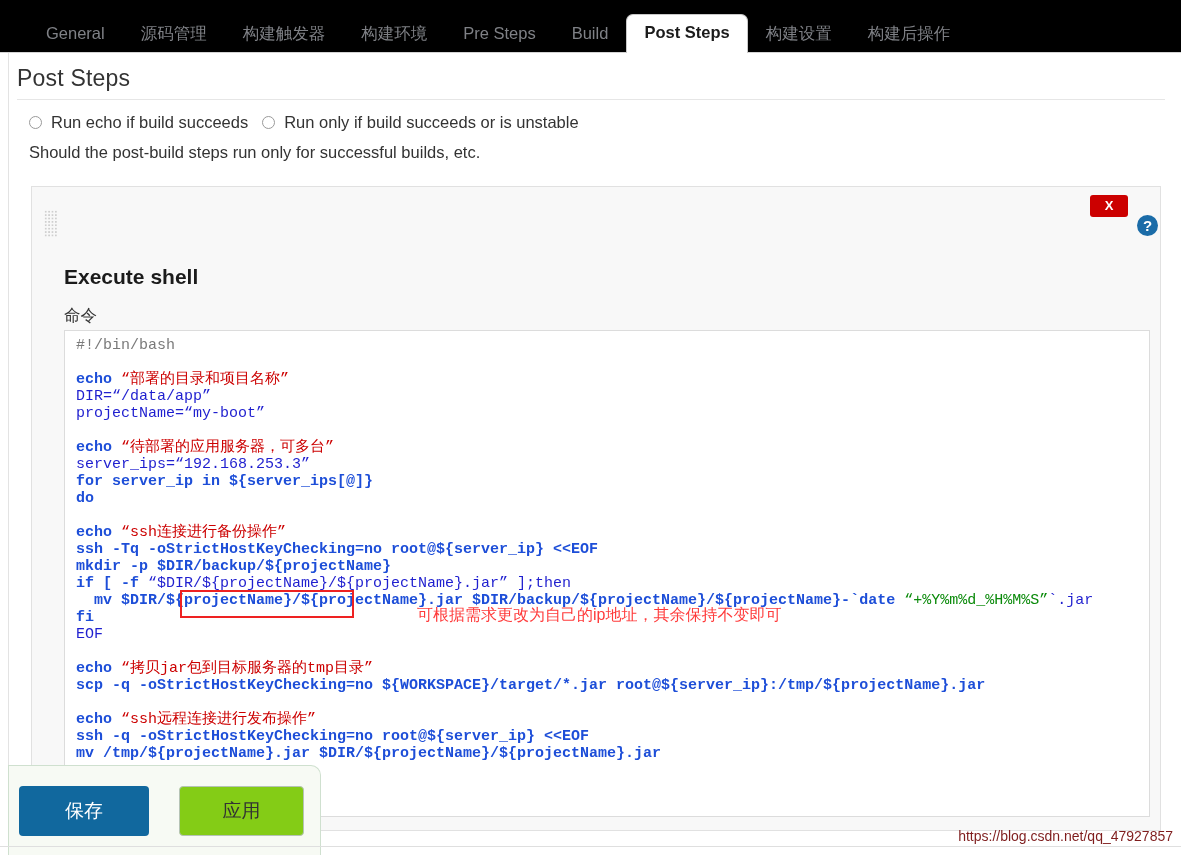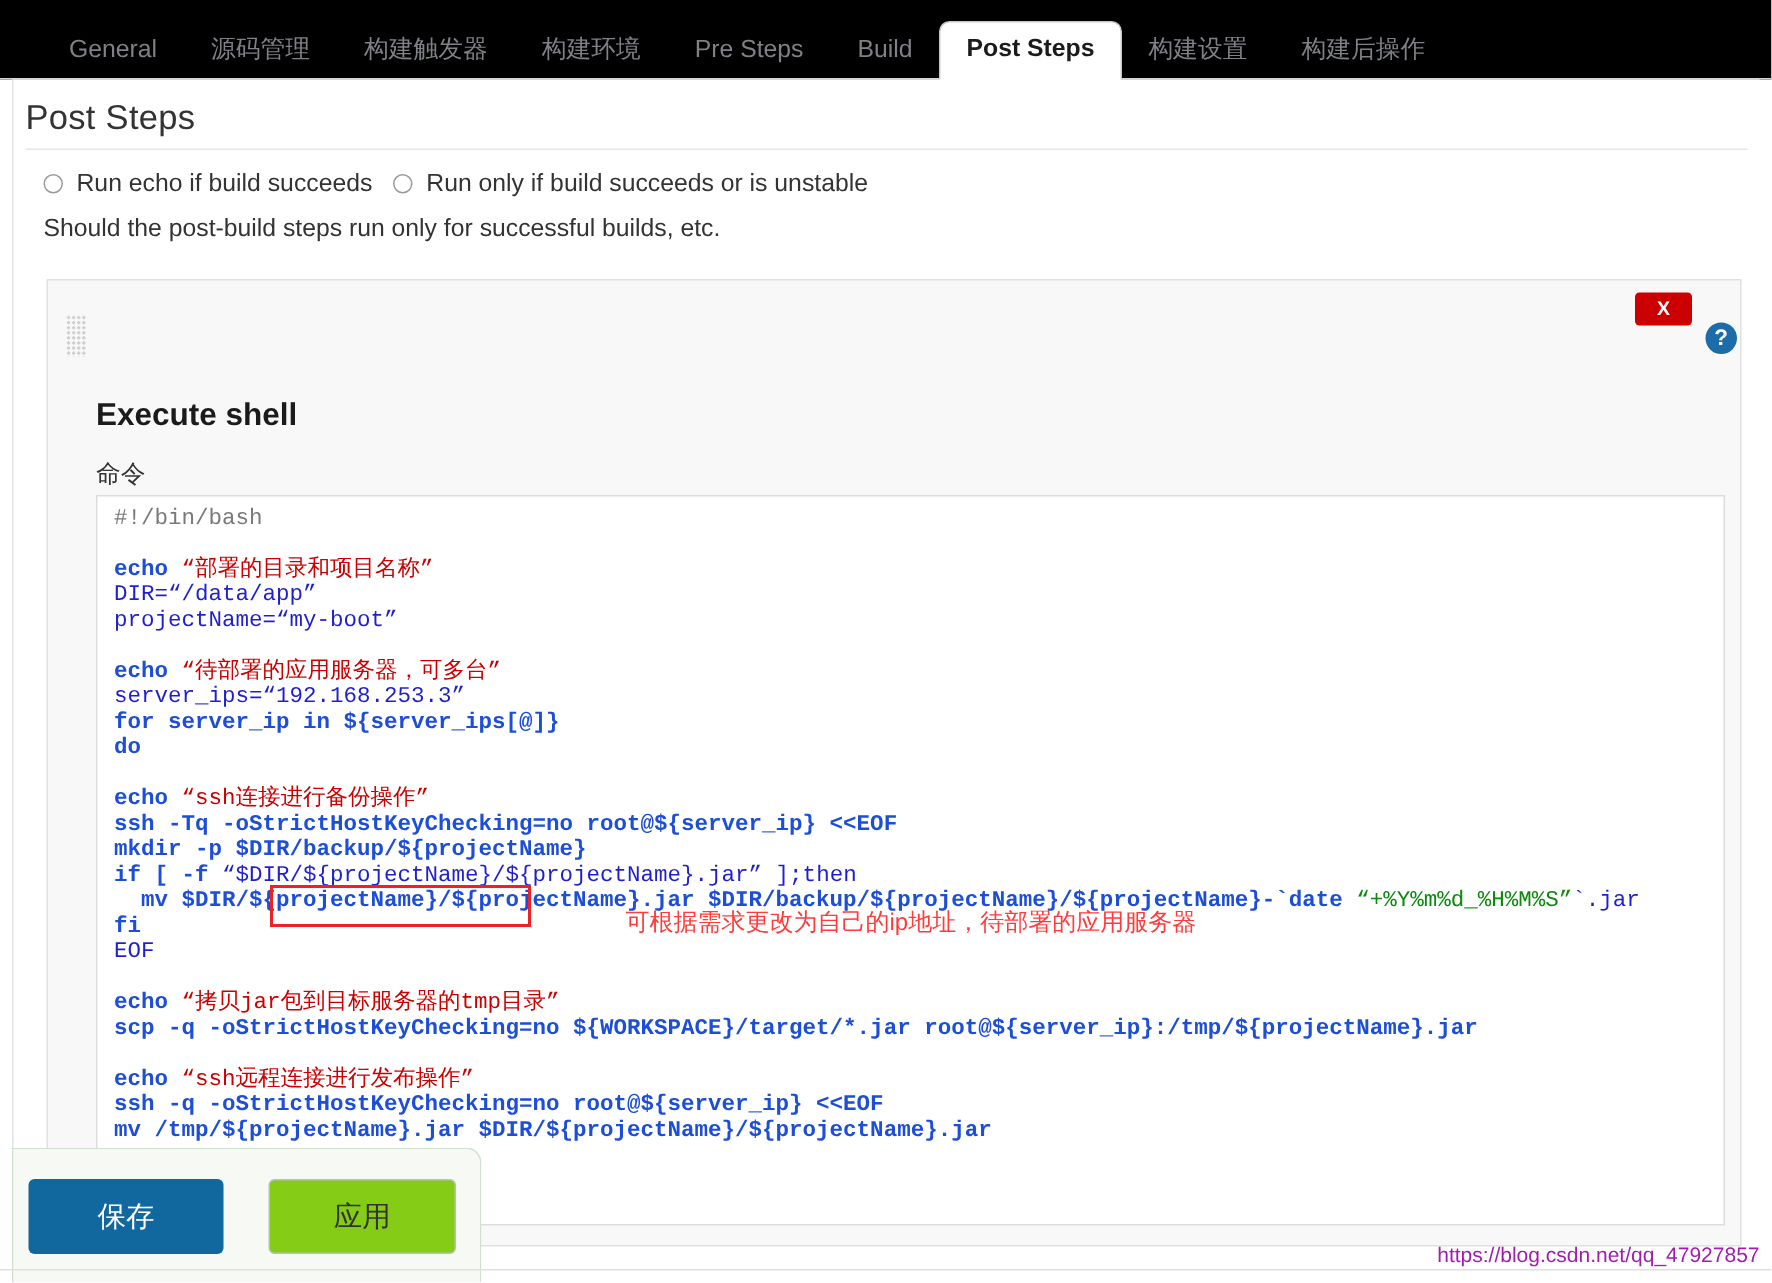--- a/index.html
+++ b/index.html
@@ -242,21 +242,21 @@
     border-radius: 4px;
     font-size: 19px;
     font-family: "Liberation Sans", sans-serif;
     cursor: pointer;
   }
 
   .watermark {
     position: absolute;
     right: 8px; top: 828px;
     font-size: 14px;
-    color: #a21caf;
+    color: #7f1d1d;
     font-family: "Liberation Sans", sans-serif;
     white-space: nowrap;
     user-select: none;
   }
   .bottom-rule {
     position: absolute; left: 0; top: 846px;
     width: 1181px; height: 1px; background: #dfdfdf;
   }
 </style>
 </head>
@@ -334,21 +334,21 @@
 <span><span class="k">mv /tmp/${projectName}.jar $DIR/${projectName}/${projectName}.jar</span></span>
 <span></span>
 <span><span class="p">EOF</span></span>
 <span></span>
 <span></span>
 
 </pre>
       </div>
 
       <div class="red-box"></div>
-      <div class="red-note">可根据需求更改为自己的ip地址，待部署的应用服务器</div>
+      <div class="red-note">可根据需求更改为自己的ip地址，其余保持不变即可</div>
     </div>
 
   </div>
 
   <div class="savebar">
     <button class="btn-save">保存</button>
     <button class="btn-apply">应用</button>
   </div>
 
   <div class="watermark">https://blog.csdn.net/qq_47927857</div>

